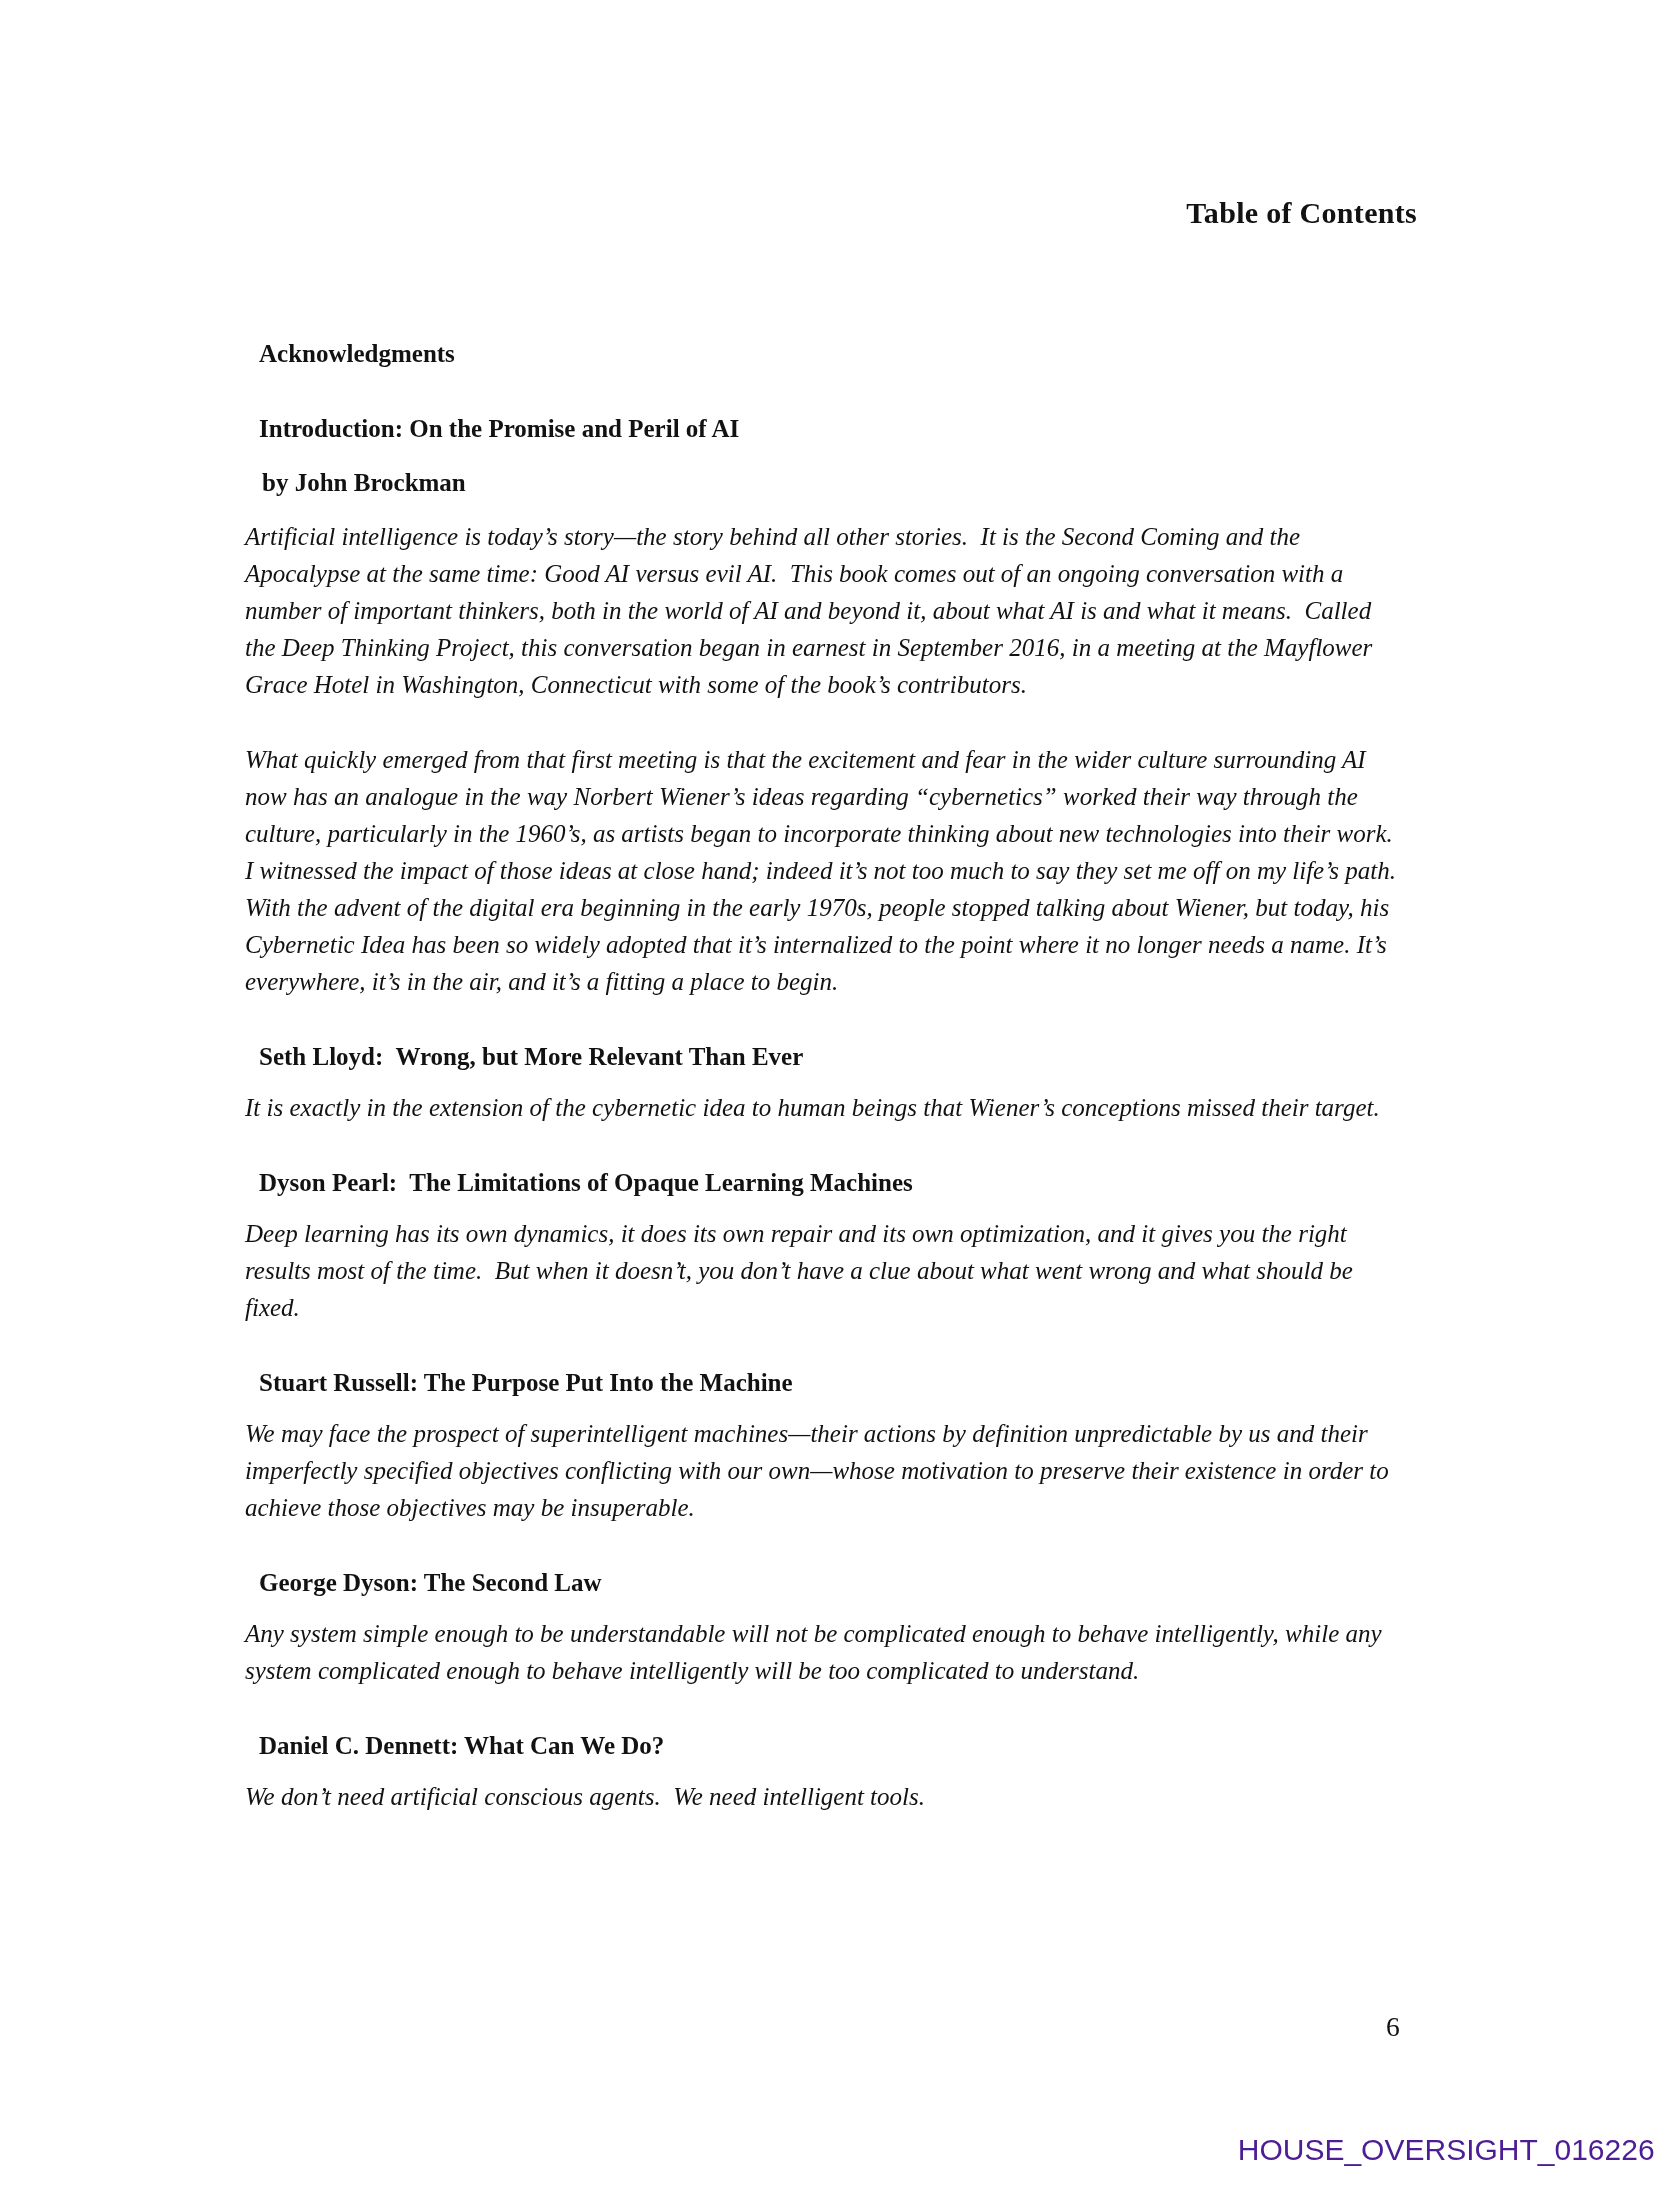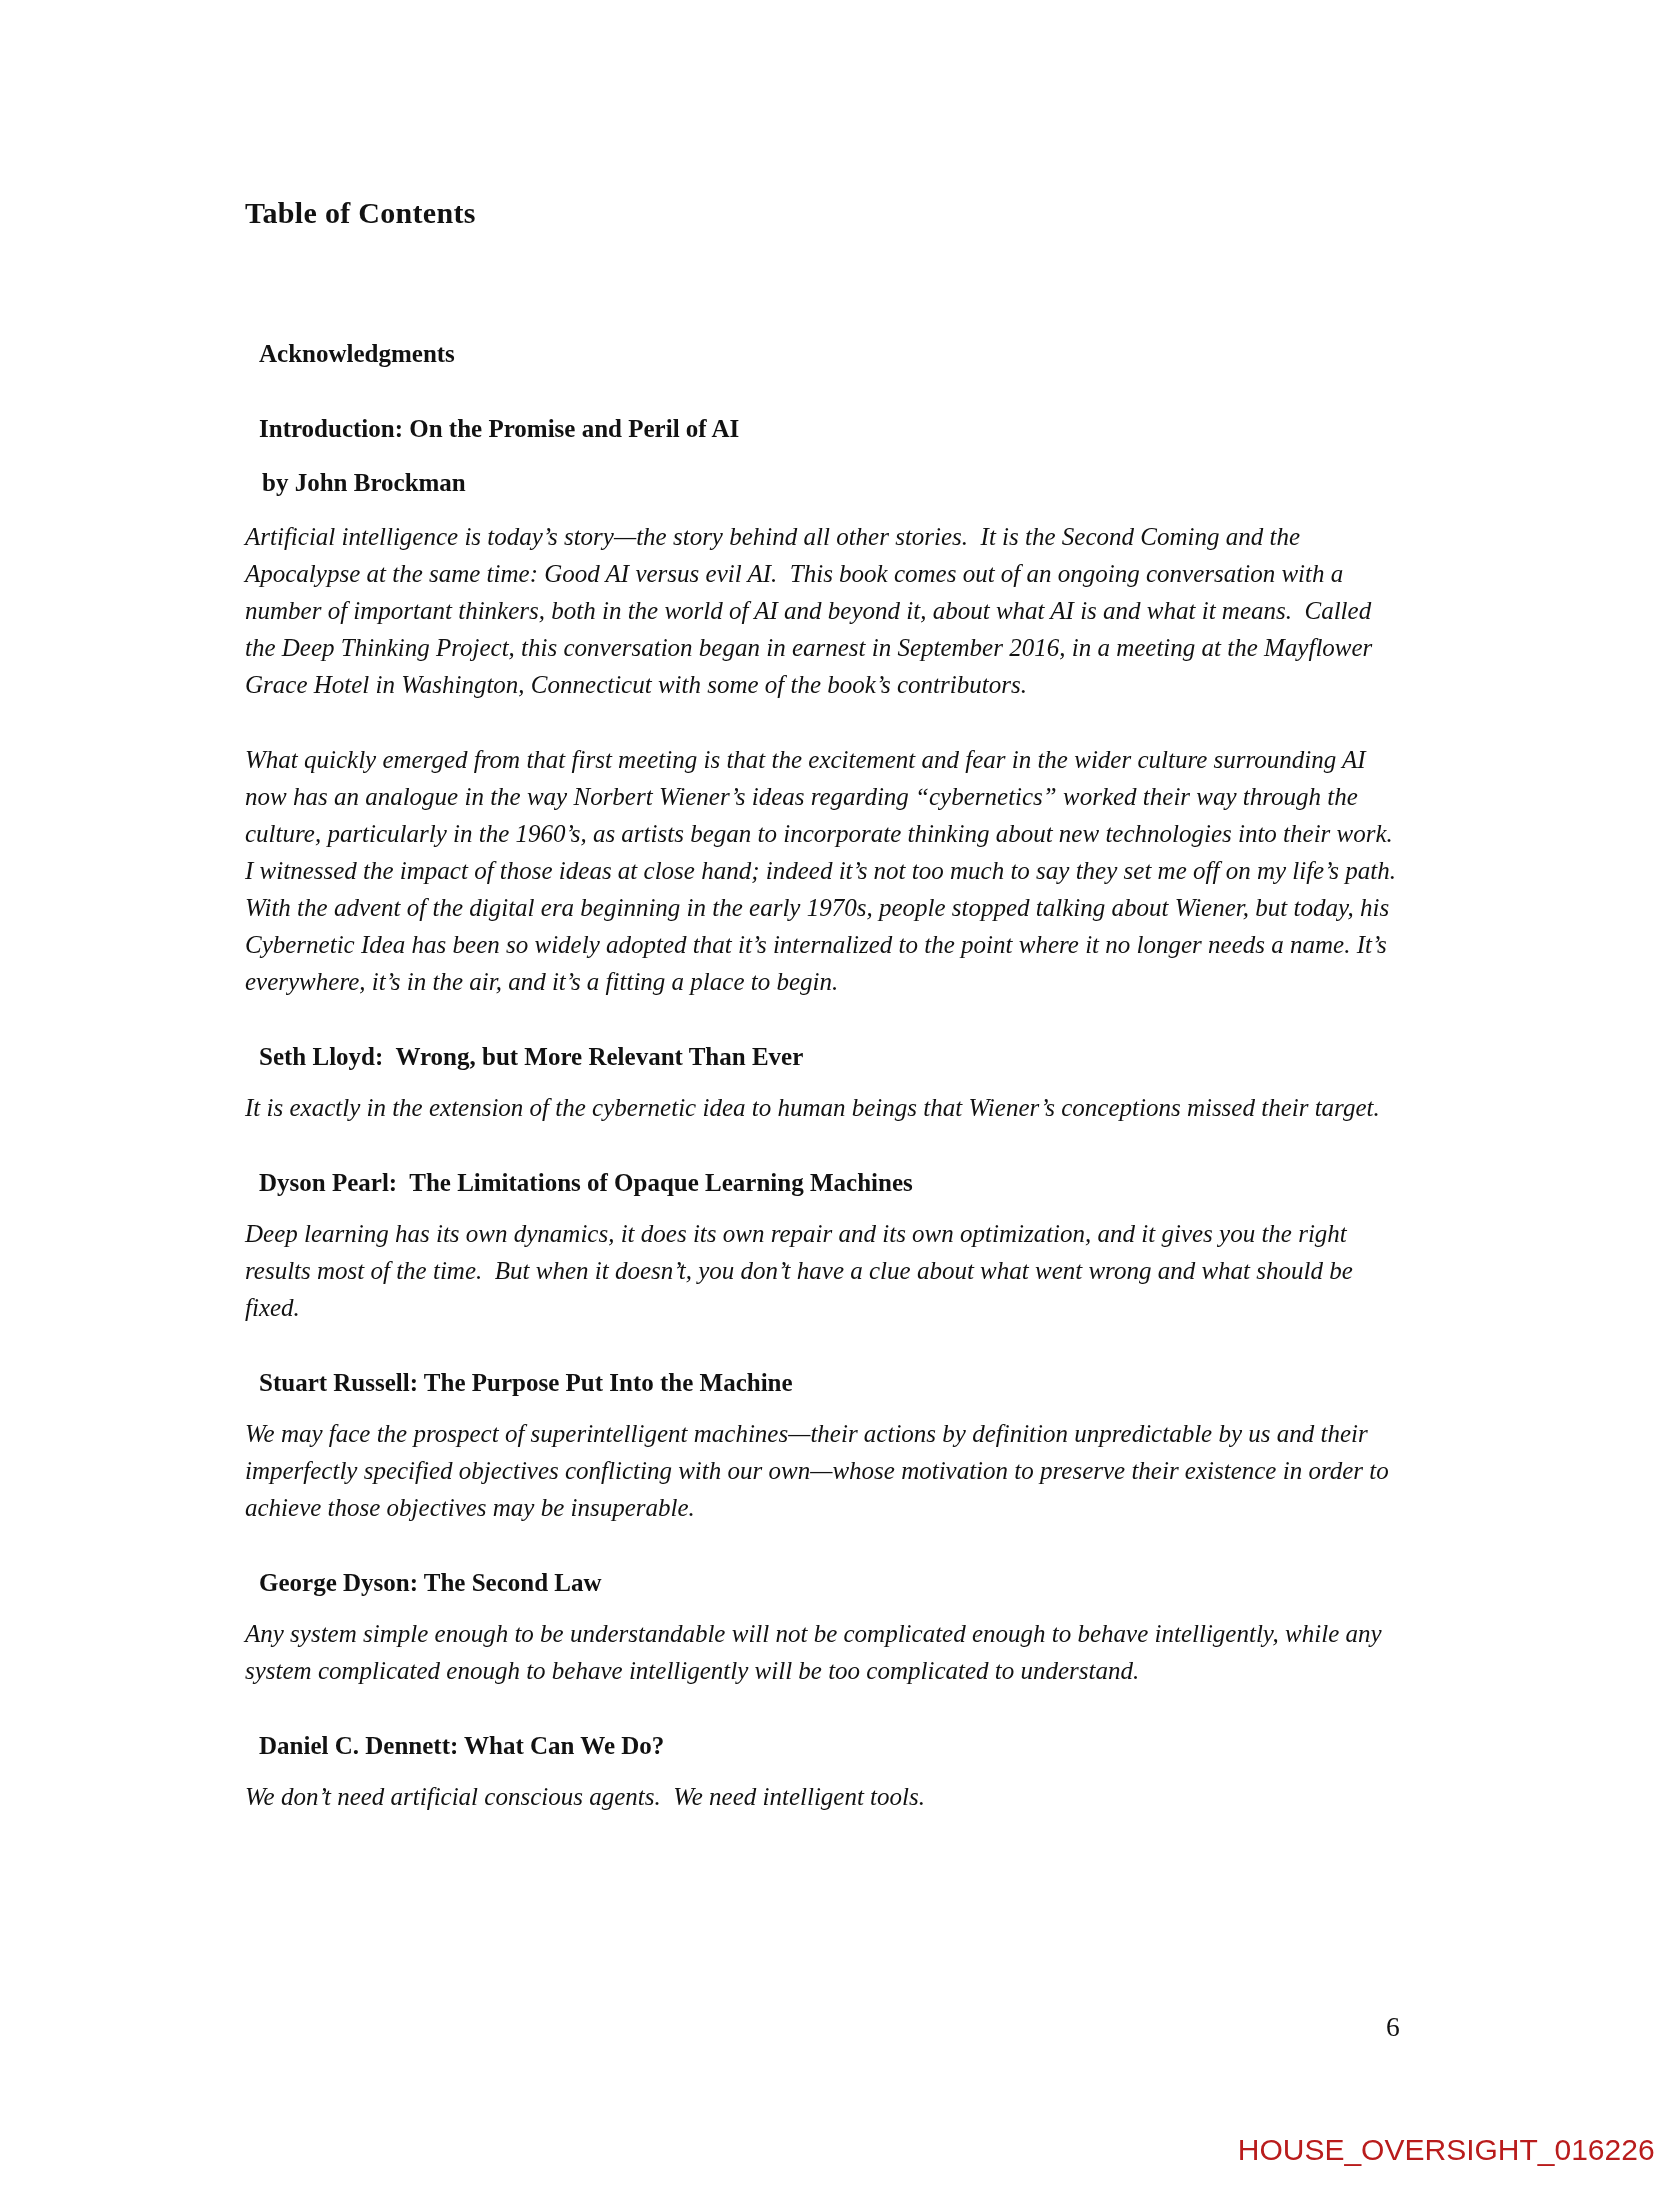--- a/index.html
+++ b/index.html
@@ -19,21 +19,21 @@
     inset: 0;
     background: #ffffff;
   }
   .content {
     position: absolute;
     left: 245px;
     top: 196px;
     width: 1172px;
   }
   .doc-title {
-    text-align: left;
+    text-align: right;
     font-weight: bold;
     font-size: 30px;
     margin: 0 0 105px 0;
     letter-spacing: 0.3px;
   }
   .toc-section {
     margin-bottom: 38px;
   }
   .sec-heading {
     font-size: 25px;
@@ -65,21 +65,21 @@
     left: 1386px;
     font-size: 27.5px;
     font-style: normal;
   }
   .bates-stamp {
     position: absolute;
     top: 2133px;
     right: 14.4px;
     font-family: "Liberation Sans", "DejaVu Sans", sans-serif;
     font-size: 30px;
-    color: #b91c1c;
+    color: #4c1d95;
   }
 </style>
 </head>
 <body>
 
 <div class="page">
 
   <div class="content">
 
     <h1 class="doc-title">Table of Contents</h1>

